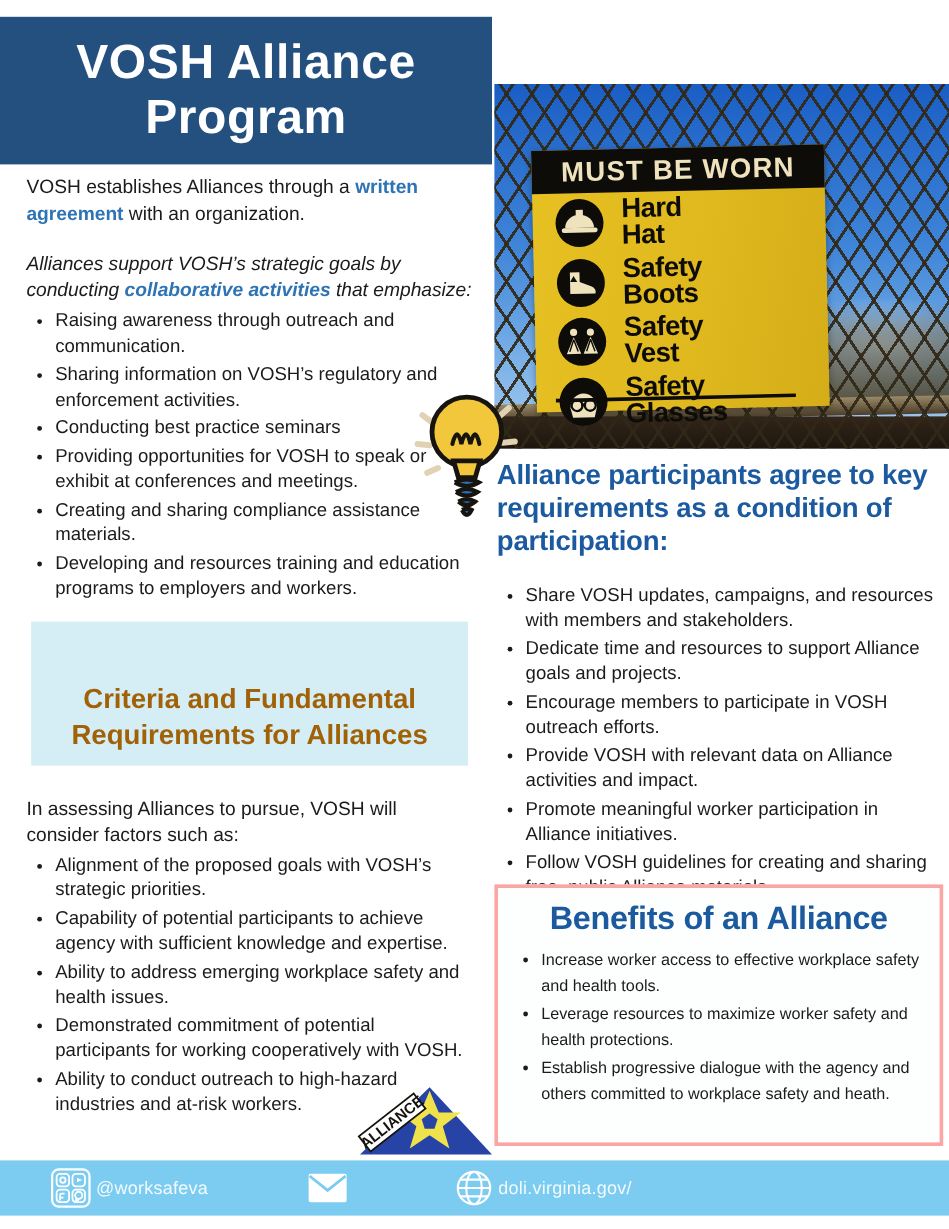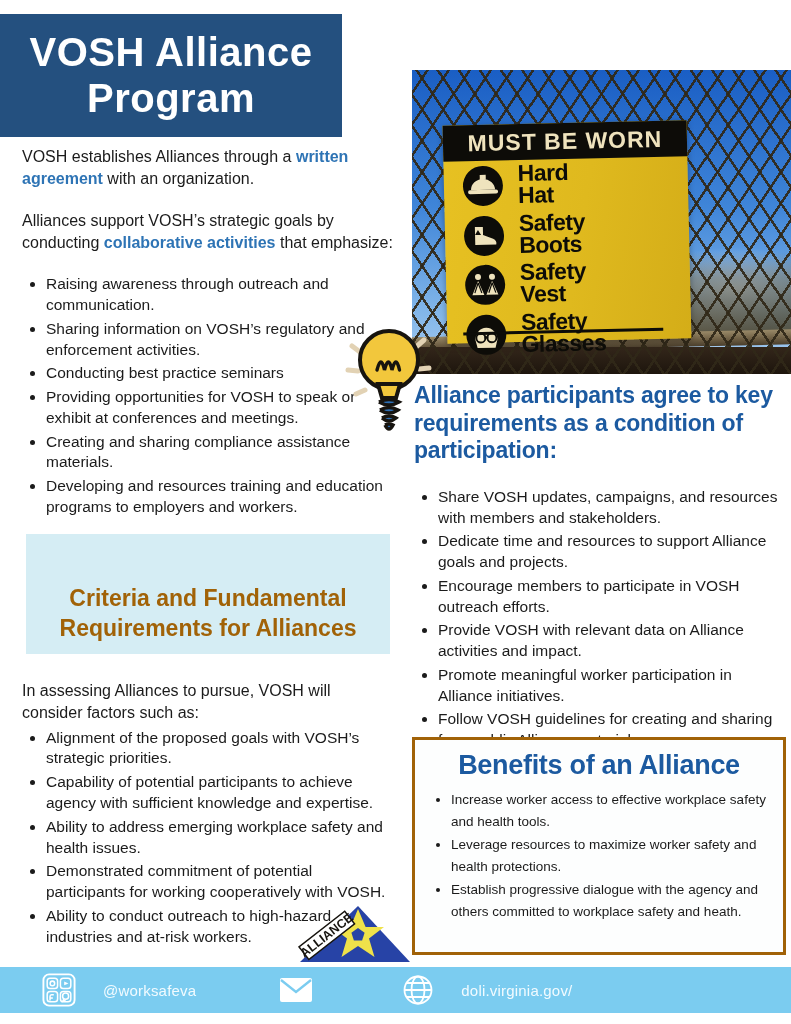--- a/index.html
+++ b/index.html
@@ -1,21 +1,21 @@
 <!DOCTYPE html>
 <html><head>
 <meta charset="utf-8">
 <style>
   * { margin:0; padding:0; box-sizing:border-box; }
   html,body { background:#fff; }
   body { font-family:"Liberation Sans", sans-serif; }
   .page { position:relative; width:791px; height:1024px; background:#fff; overflow:hidden; }
 
   
-  .header-block { position:absolute; left:0; top:14px; width:342px; height:123px;
+  .header-block { position:absolute; left:0; top:14px; width:410px; height:123px;
     background:#24507f; display:flex; align-items:center; justify-content:center; }
   .header-title { color:#ffffff; font-weight:800; font-size:40px; line-height:1.13;
     text-align:center; letter-spacing:.5px; }
 
   
   .photo { position:absolute; left:412px; top:70px; width:379px; height:304px; overflow:hidden;
     background:
       radial-gradient(130px 60px at 85% 72%, rgba(255,255,255,.55), rgba(255,255,255,0) 70%),
       radial-gradient(160px 50px at 65% 85%, rgba(255,255,255,.45), rgba(255,255,255,0) 70%),
       linear-gradient(to bottom, #1a5ec4 0%, #3f85d8 45%, #7fb4e8 78%, #a9cdef 100%); }
@@ -52,32 +52,32 @@
   ul.blist li { margin-bottom:3px; }
 
   .criteria-box { background:#d5edf4; margin:4px 4px 16px 4px; padding:10px 6px;
     text-align:center; }
   .criteria-heading { color:#a16207; font-weight:800; font-size:23px; line-height:1.3;margin-top:40px; }
 
   .right-col { position:absolute; left:414px; top:382px; width:372px; color:#1b1b1b; }
   .right-heading { color:#1c5aa0; font-weight:800; font-size:23px; line-height:1.2; margin-bottom:22px; letter-spacing:-.2px; }
 
   .benefits-box { position:absolute; left:412px; top:737px; width:374px; height:218px;
-    background:#fdfefe; border:3px solid #a16207; padding:10px 14px 8px 14px; }
+    background:#fdfefe; border:3px solid #fca5a5; padding:10px 14px 8px 14px; }
   .benefits-heading { color:#1c5aa0; font-weight:800; font-size:27px; text-align:center; margin-bottom:8px; letter-spacing:-.3px; }
   .benefits-box ul { list-style:disc; padding-left:22px; font-size:13.5px; line-height:1.6; color:#1b1b1b; }
   .benefits-box li { margin-bottom:2px; }
 
   
   .alliance-logo { position:absolute; left:292px; top:888px; width:122px; height:80px; z-index:4; }
 
   
   .footer { position:absolute; left:0; top:967px; width:791px; height:46px; background:#7bccf0;
     display:flex; align-items:center; color:#ffffff; }
-  .footer-item { display:flex; align-items:center; gap:27px; }
+  .footer-item { display:flex; align-items:center; gap:4px; }
   .footer-text { font-size:15px; color:#f2fbff; letter-spacing:.2px; }
   .f-social { margin-left:42px; }
   .f-email  { margin-left:84px; }
   .f-web    { margin-left:90px; }
 </style>
 </head>
 <body>
 
 <div class="page">
 
@@ -168,21 +168,21 @@
       <path d="M35 84 q10 -5 20 0 q-10 6 -20 0" fill="#2d6fb5"></path>
       <path d="M36 92 q9 -5 18 0 q-9 6 -18 0" fill="#2d6fb5"></path>
       <path d="M38 100 q7 -4 14 0 q-7 6 -14 0" fill="#2d6fb5"></path>
       <path d="M41 107 q4 -2 8 0 q-4 8 -8 0" fill="#2d6fb5"></path>
     </g>
   </svg>
 
   <div class="left-col">
     <p class="para"><span>VOSH establishes Alliances through a </span><span class="accent-bold">written agreement</span><span> with an organization.</span></p>
 
-    <p class="para" style="margin-bottom:20px;"><span>Alliances support VOSH’s strategic goals by conducting </span><span class="accent-bold">collaborative activities</span><span> that emphasize:</span></p>
+    <p class="para" style="margin-bottom:4px;font-style:italic;"><span>Alliances support VOSH’s strategic goals by conducting </span><span class="accent-bold">collaborative activities</span><span> that emphasize:</span></p>
 
     <ul class="blist" style="margin-bottom:16px;">
         <li>Raising awareness through outreach and communication.</li>
         <li>Sharing information on VOSH’s regulatory and enforcement activities.</li>
         <li>Conducting best practice seminars</li>
         <li>Providing opportunities for VOSH to speak or exhibit at conferences and meetings.</li>
         <li>Creating and sharing compliance assistance materials.</li>
         <li>Developing and resources training and education programs to employers and workers.</li>
       </ul>
 

